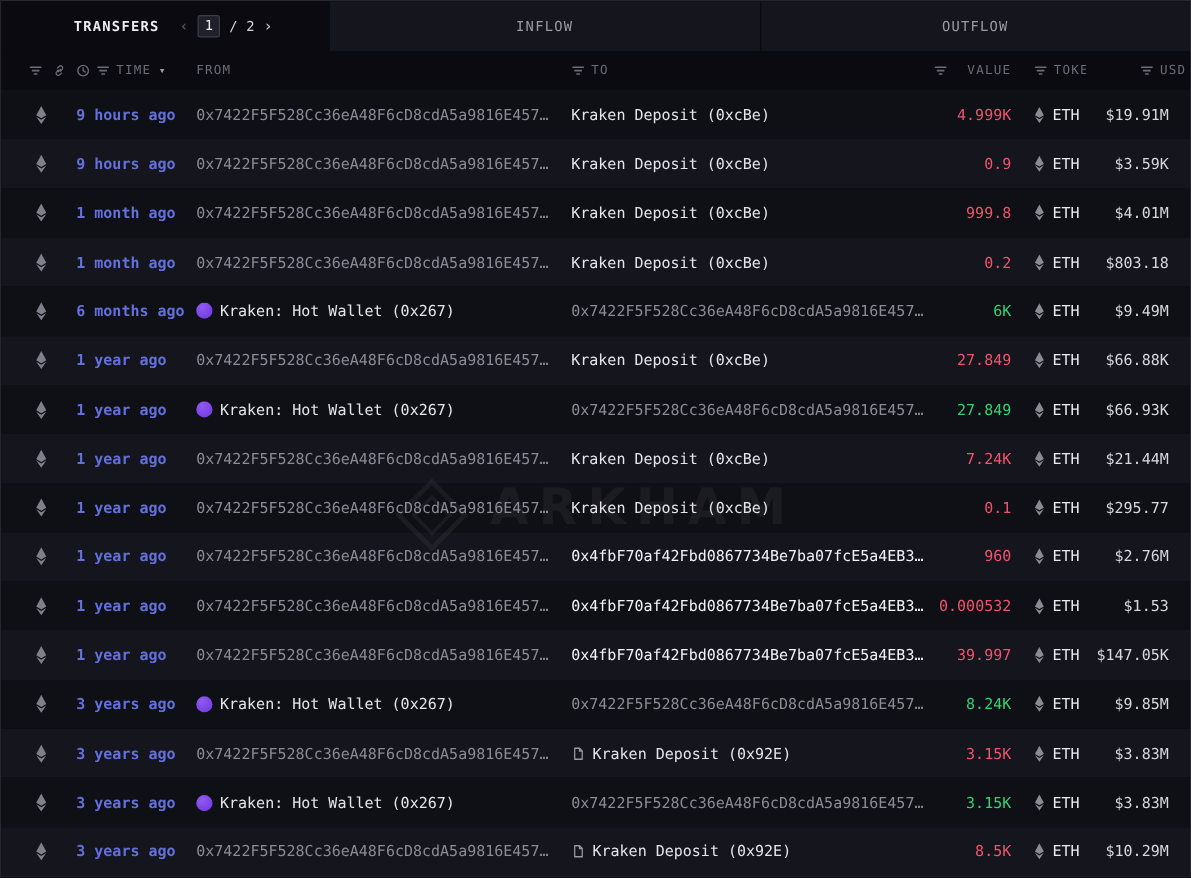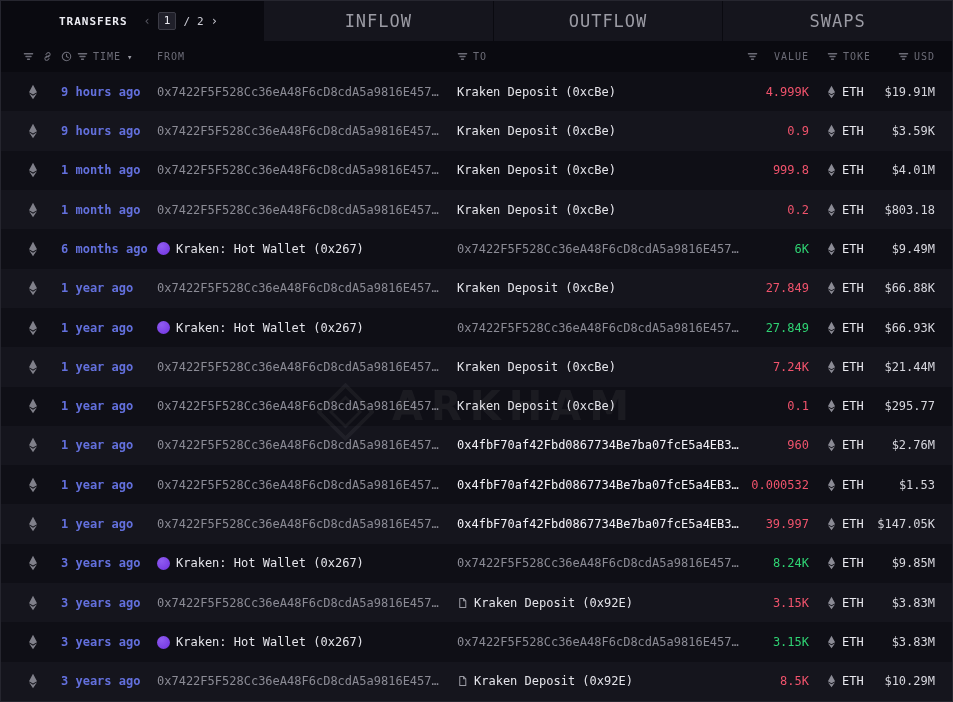--- a/index.html
+++ b/index.html
@@ -5,40 +5,40 @@
   *{margin:0;padding:0;box-sizing:border-box}
   html,body{width:953px;height:702px;background:#0a0a10;overflow:hidden;
     font-family:"DejaVu Sans Mono","Liberation Mono",monospace}
   .app{width:953px;height:702px;border:1px solid #26262f;display:flex;flex-direction:column;background:var(--bg,#0a0a10)}
 
   
   .tabbar{flex:0 0 40px;display:flex}
   .tab-active{flex:0 0 262px;display:flex;align-items:center;gap:16px;padding-left:58px;background:var(--bg,#0a0a10);cursor:pointer}
   .tab-label{color:#ececf2;font-weight:bold;font-size:11px;letter-spacing:1px}
   .tab-inactive{flex:1;display:flex;align-items:center;justify-content:center;background:var(--row-even,#15151d);
-    color:#9b9ba4;font-size:17px;letter-spacing:1px;border-left:1px solid #0a0a10;cursor:pointer}
+    color:#9b9ba4;font-size:11px;letter-spacing:1px;border-left:1px solid #0a0a10;cursor:pointer}
   .pager{display:flex;align-items:center;gap:7px;font-size:12px}
   .pg-prev{color:#5c5c66;cursor:pointer}
   .pg-next{color:#c9c9d2;cursor:pointer}
   .pg-box{border:1px solid #3c3c46;background:#20202a;color:#ececf2;padding:0 5px;line-height:16px;border-radius:2px;font-size:11px}
   .pg-sep,.pg-total{color:#cfcfd8;font-size:11px}
 
   
   .grid{display:grid;grid-template-columns:56px 96px 300px 294px 66px 56px 1fr;align-items:center}
   .cell{display:flex;align-items:center;gap:6px;white-space:nowrap;overflow:hidden}
 
   
   .thead{flex:0 0 31px;background:var(--bg,#0a0a10);color:var(--header-gray,#6c6c77);font-size:10px;letter-spacing:1px}
   .h-icon{padding-left:22px;gap:8px}
   .h-time{padding-left:4px;gap:5px}
   .h-from{padding-left:4px}
   .h-to{padding-left:4px;gap:5px}
   .h-value{justify-content:space-between;padding-right:4px;gap:5px}
   .h-token{padding-left:14px;gap:5px}
-  .h-usd{justify-content:flex-end;padding-right:17px;gap:5px}
+  .h-usd{justify-content:flex-end;padding-right:3px;gap:5px}
   .hic{width:11px;height:11px;color:#6c6c77;flex:0 0 auto;cursor:pointer}
   .caret{font-size:9px;color:#9a9aa3;margin-left:1px}
 
   
   .tbody{flex:1;display:grid;grid-auto-rows:1fr;position:relative}
   .row{cursor:pointer}
   .r-odd{background:var(--row-odd,#0f0f16)}
   .r-even{background:var(--row-even,#15151d)}
   .c-icon{padding-left:27px}
   .eth-row-ic{width:10px;height:16px;color:#80808a}
@@ -108,23 +108,20 @@
         <span class="pg-total">2</span>
         <span class="pg-next">›</span>
       </span>
     </div>
     <div class="tab-inactive">
       <span>INFLOW</span>
     </div>
     <div class="tab-inactive">
       <span>OUTFLOW</span>
     </div>
-    <div class="tab-inactive">
-      <span>SWAPS</span>
-    </div>
   </nav>
 
   <header class="grid thead">
     <div class="cell h-icon">
       <svg class="hic">
           <use href="#i-filter"></use>
         </svg>
       <svg class="hic">
           <use href="#i-link"></use>
         </svg>

